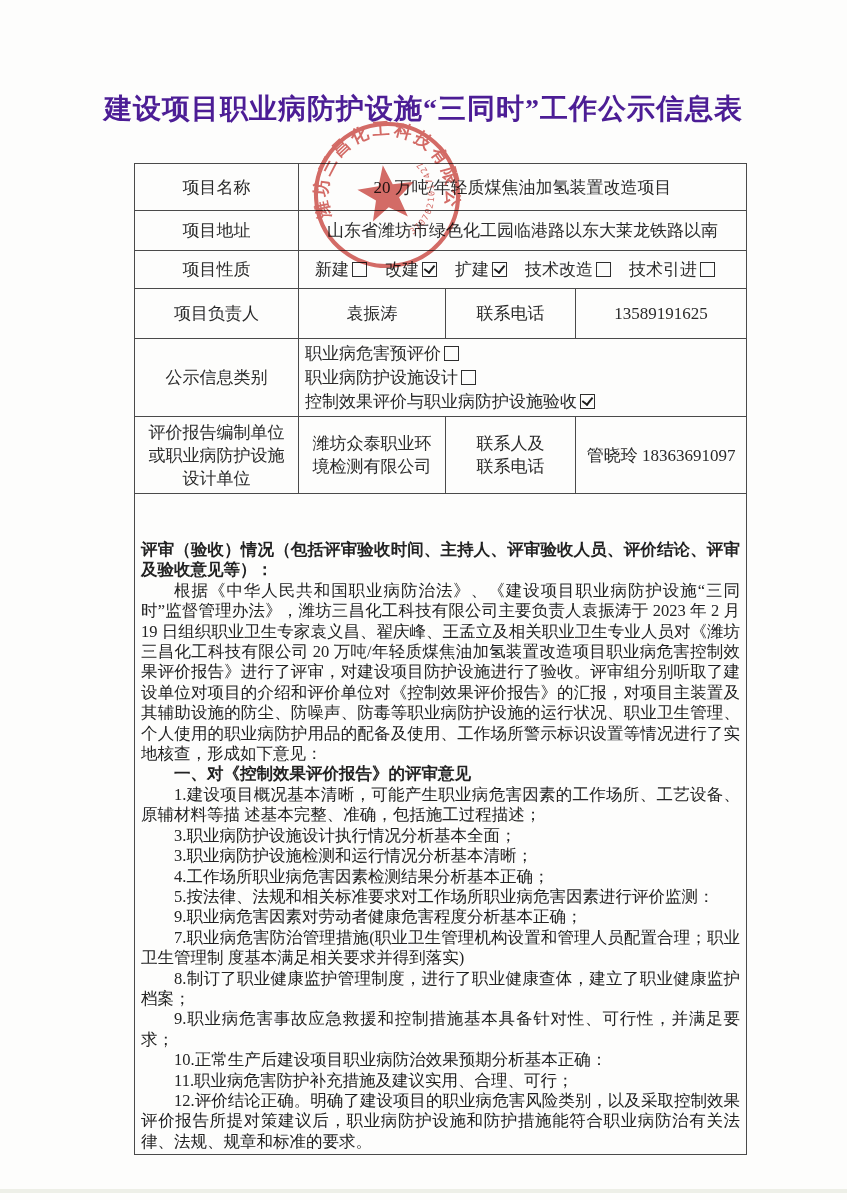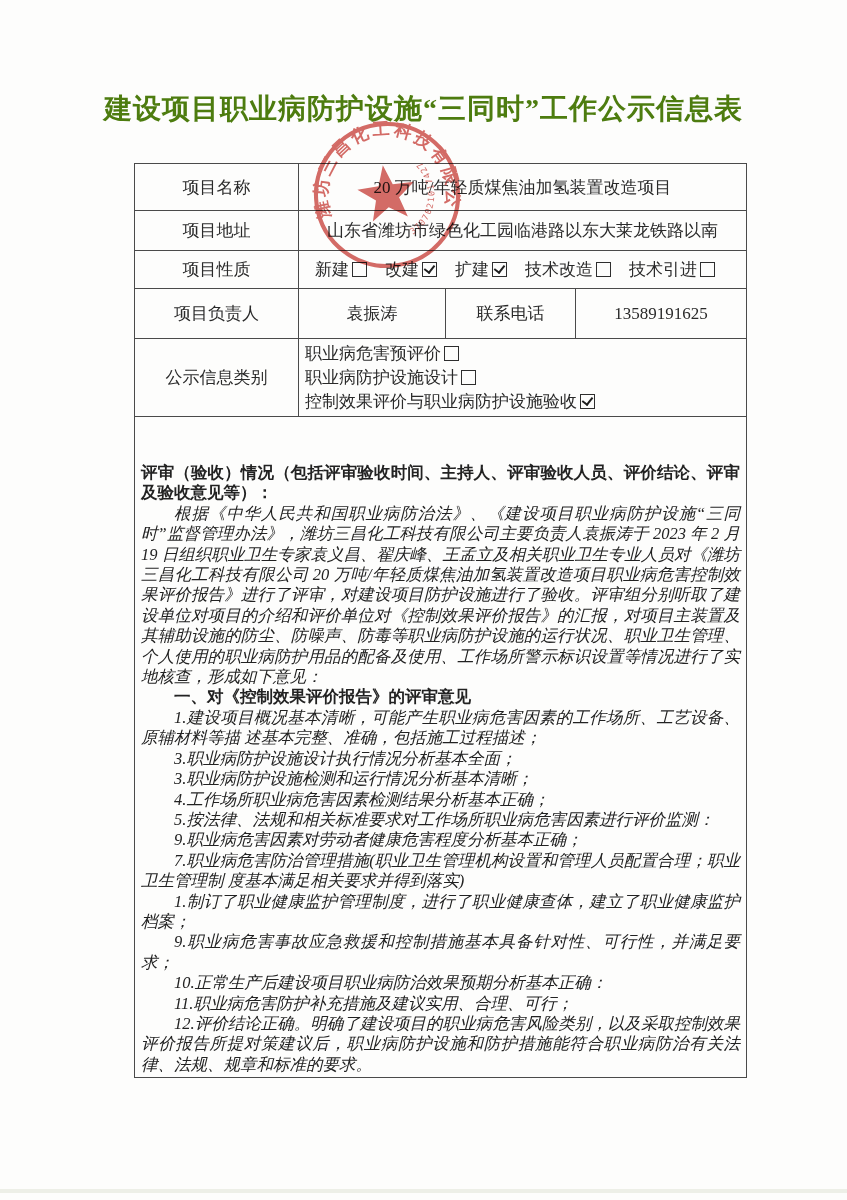--- a/index.html
+++ b/index.html
@@ -11,21 +11,21 @@
     font-family:"Liberation Serif","DejaVu Serif",serif;
     color:#262626;
   }
   .doc-title{
     position:absolute;
     top:90px;left:0;right:0;
     text-align:center;
     font-size:28px;
     font-weight:bold;
     letter-spacing:1px;
-    color:#4d7c0f;
+    color:#4c1d95;
   }
   
   table.info{
     position:absolute;
     left:134px;top:163px;
     width:612px;
     border-collapse:collapse;
     table-layout:fixed;
     font-size:17px;
     color:#2a2a2a;
@@ -73,21 +73,21 @@
     padding:6px 11px 8px 11px;
   }
   .rv p{
     margin:0;
     font-size:16.5px;
     line-height:20.4px;
     text-align:justify;
     color:#222;
   }
   .rv p.bold{font-weight:bold;margin-top:44px;}
-  .rv p.indent{text-indent:2em;font-style:italic;}
+  .rv p.indent{text-indent:2em;}
   .rv p.bold-indent{font-weight:bold;text-indent:2em;}
   
   .seal{
     position:absolute;
     left:296px;top:104px;
     width:182px;height:182px;
     opacity:0.78;
     mix-blend-mode:multiply;
     transform:rotate(-8deg);
     pointer-events:none;
@@ -172,34 +172,41 @@
               </div>
               <div class="cat-line">
                 <span class="opt">
                   <span>控制效果评价与职业病防护设施验收</span>
                   <span class="cb checked"></span>
                 </span>
               </div>
             </div>
         </td>
       </tr>
+      <tr style="height:77px">
+        <td class="lab">评价报告编制单位或职业病防护设施设计单位</td>
+        <td class="val">潍坊众泰职业环境检测有限公司</td>
+        <td class="lab prewrap">联系人及
+联系电话</td>
+        <td class="val">管晓玲 18363691097</td>
+      </tr>
       <tr>
         <td class="review" colspan="4">
           <div class="rv">
               <p class="bold">评审（验收）情况（包括评审验收时间、主持人、评审验收人员、评价结论、评审及验收意见等）：</p>
               <p class="indent">根据《中华人民共和国职业病防治法》、《建设项目职业病防护设施“三同时”监督管理办法》，潍坊三昌化工科技有限公司主要负责人袁振涛于 2023 年 2 月 19 日组织职业卫生专家袁义昌、翟庆峰、王孟立及相关职业卫生专业人员对《潍坊三昌化工科技有限公司 20 万吨/年轻质煤焦油加氢装置改造项目职业病危害控制效果评价报告》进行了评审，对建设项目防护设施进行了验收。评审组分别听取了建设单位对项目的介绍和评价单位对《控制效果评价报告》的汇报，对项目主装置及其辅助设施的防尘、防噪声、防毒等职业病防护设施的运行状况、职业卫生管理、个人使用的职业病防护用品的配备及使用、工作场所警示标识设置等情况进行了实地核查，形成如下意见：</p>
               <p class="bold-indent">一、对《控制效果评价报告》的评审意见</p>
               <p class="indent">1.建设项目概况基本清晰，可能产生职业病危害因素的工作场所、工艺设备、原辅材料等描 述基本完整、准确，包括施工过程描述；</p>
               <p class="indent">3.职业病防护设施设计执行情况分析基本全面；</p>
               <p class="indent">3.职业病防护设施检测和运行情况分析基本清晰；</p>
               <p class="indent">4.工作场所职业病危害因素检测结果分析基本正确；</p>
               <p class="indent">5.按法律、法规和相关标准要求对工作场所职业病危害因素进行评价监测：</p>
               <p class="indent">9.职业病危害因素对劳动者健康危害程度分析基本正确；</p>
               <p class="indent">7.职业病危害防治管理措施(职业卫生管理机构设置和管理人员配置合理；职业卫生管理制 度基本满足相关要求并得到落实)</p>
-              <p class="indent">1.制订了职业健康监护管理制度，进行了职业健康查体，建立了职业健康监护档案；</p>
+              <p class="indent">8.制订了职业健康监护管理制度，进行了职业健康查体，建立了职业健康监护档案；</p>
               <p class="indent">9.职业病危害事故应急救援和控制措施基本具备针对性、可行性，并满足要求；</p>
               <p class="indent">10.正常生产后建设项目职业病防治效果预期分析基本正确：</p>
               <p class="indent">11.职业病危害防护补充措施及建议实用、合理、可行；</p>
               <p class="indent">12.评价结论正确。明确了建设项目的职业病危害风险类别，以及采取控制效果评价报告所提对策建议后，职业病防护设施和防护措施能符合职业病防治有关法律、法规、规章和标准的要求。</p>
             </div>
         </td>
       </tr>
     </tbody>
   </table>
 

